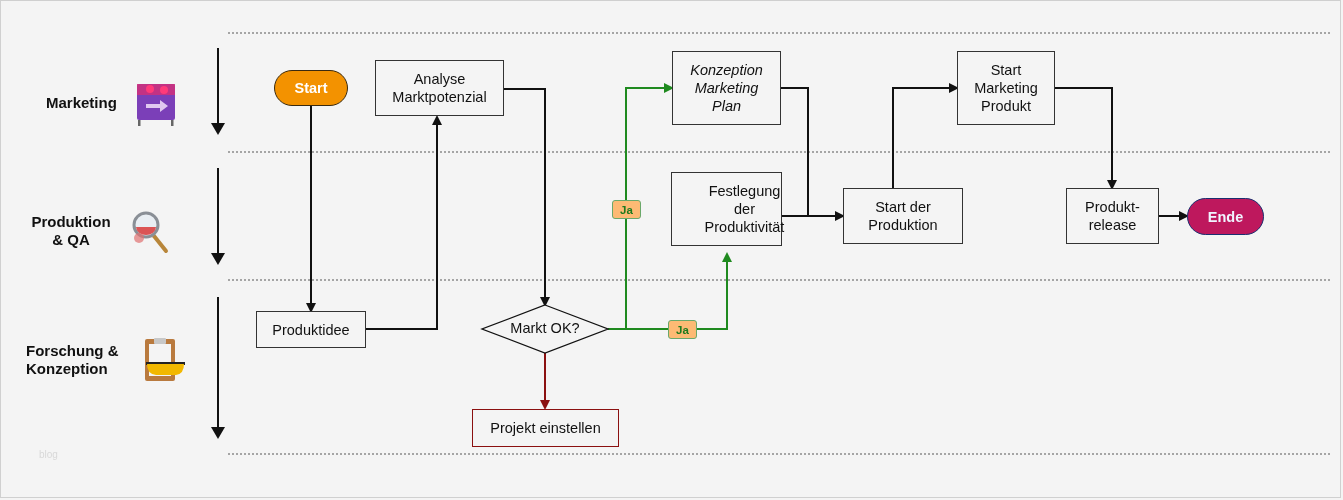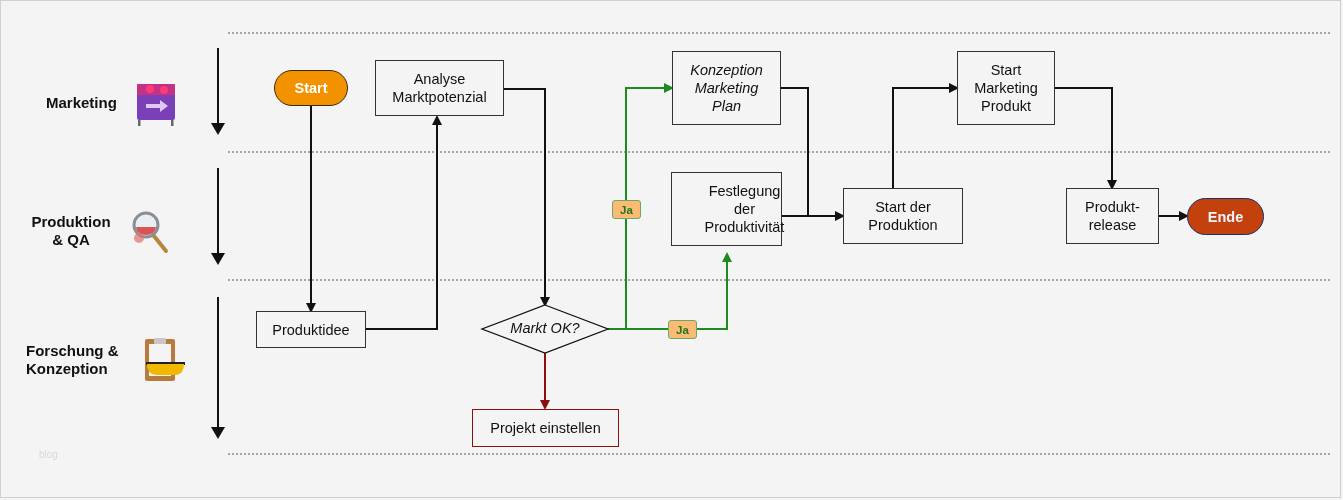--- a/index.html
+++ b/index.html
@@ -135,21 +135,21 @@
   <div>Konzeption</div>
 </div>
 
 <div class="terminal" style="left:274px; top:70px; width:74px; height:36px; background:#f39200;">Start</div>
 
 <div class="node" style="left:375px; top:60px; width:129px; height:56px;">Analyse
 Marktpotenzial</div>
 
 <div class="node" style="left:256px; top:311px; width:110px; height:37px;">Produktidee</div>
 
-<div class="diamond-text" style="left:490px; top:320px; width:110px;font-style:italic;">Markt OK?</div>
+<div class="diamond-text" style="left:490px; top:320px; width:110px;">Markt OK?</div>
 
 <div class="tag" style="left:523px; top:373px; width:44px; height:19px; color:#8b1010; border:1.2px solid #a25050;margin-top:39px;">Nein</div>
 
 <div class="node" style="left:472px; top:409px; width:147px; height:38px; border-color:#8b1010;">Projekt einstellen</div>
 
 <div class="tag" style="left:612px; top:200px; width:29px; height:19px; color:#1f7a1f; border:1.2px solid #6aa86a;">Ja</div>
 
 <div class="tag" style="left:668px; top:320px; width:29px; height:19px; color:#1f7a1f; border:1.2px solid #6aa86a;">Ja</div>
 
 <div class="node" style="left:672px; top:51px; width:109px; height:74px;font-style:italic;">Konzeption
@@ -163,15 +163,15 @@
 <div class="node" style="left:843px; top:188px; width:120px; height:56px;">Start der
 Produktion</div>
 
 <div class="node" style="left:957px; top:51px; width:98px; height:74px;">Start
 Marketing
 Produkt</div>
 
 <div class="node" style="left:1066px; top:188px; width:93px; height:56px;">Produkt-
 release</div>
 
-<div class="terminal" style="left:1187px; top:198px; width:77px; height:37px; background:#c2410c; border-color:#1a2f70; color:#f0f4ff;">Ende</div>
+<div class="terminal" style="left:1187px; top:198px; width:77px; height:37px; background:#be185d; border-color:#1a2f70; color:#f0f4ff;">Ende</div>
 
 <div class="watermark">blog</div>
 
 </body></html>

